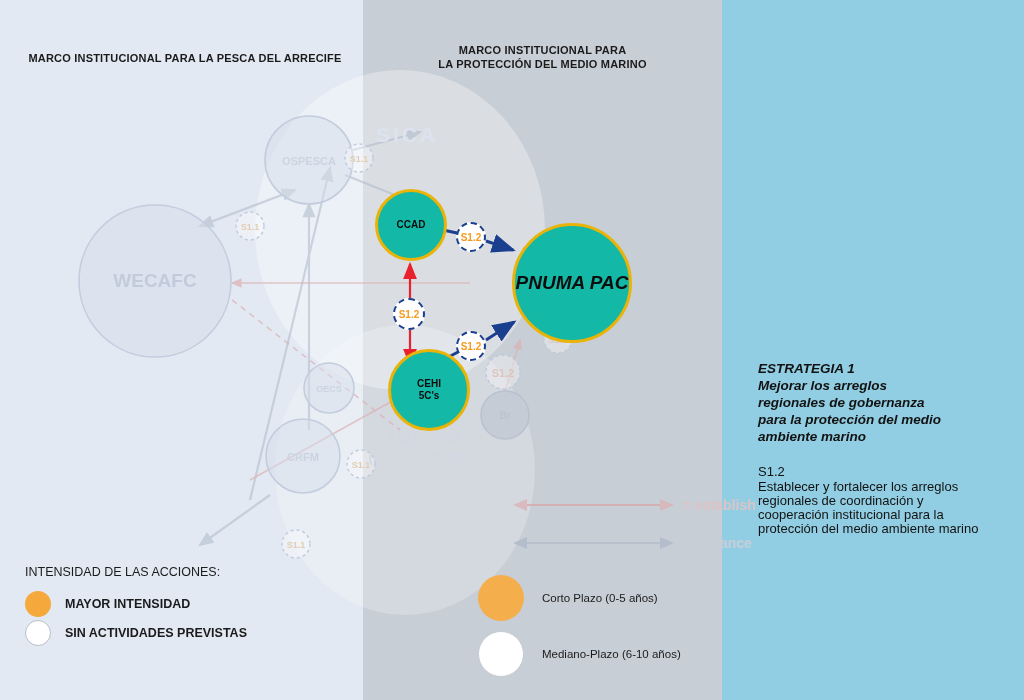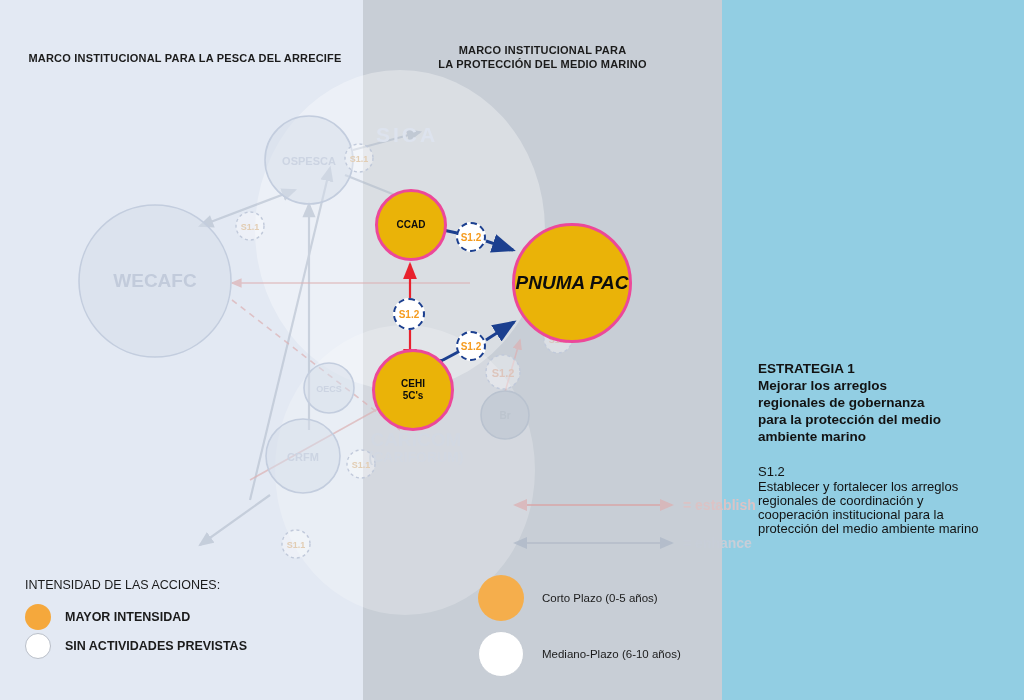--- a/index.html
+++ b/index.html
@@ -40,22 +40,22 @@
     position: absolute;
     left: 0; top: 0;
     width: 1024px; height: 700px;
     pointer-events: none;
   }
 
   
   .node {
     position: absolute;
     border-radius: 50%;
-    background: #eab308;
-    border: 3px solid #ec4899;
+    background: #14b8a6;
+    border: 3px solid #eab308;
     box-sizing: border-box;
     display: flex;
     flex-direction: column;
     align-items: center;
     justify-content: center;
     color: #0d0d0d;
     font-weight: bold;
     text-align: left;
     line-height: 1.25;
   }
@@ -83,37 +83,38 @@
     left: 758px;
     top: 360px;
     width: 232px;
     color: #121212;
   }
   .strategy-head {
     font-weight: bold;
     font-size: 13.5px;
     line-height: 17px;
     margin: 0;
+    font-style: italic;
   }
   .strategy-sub-id {
     font-size: 13px;
     line-height: 17px;
     margin: 18px 0 0 0;
   }
   .strategy-sub-body {
     font-size: 13px;
     line-height: 14px;
     margin: 0;
   }
 
   
   #legend-intensity {
     position: absolute;
     left: 25px;
-    top: 578px;
+    top: 565px;
     width: 300px;
   }
   #legend-intensity .head {
     font-size: 12.5px;
     color: #1b1b1b;
     margin-bottom: 10px;
   }
   .leg-row {
     display: flex;
     align-items: center;
@@ -273,21 +274,21 @@
   <div class="panel-title" id="title-left">MARCO INSTITUCIONAL PARA LA PESCA DEL ARRECIFE</div>
   <div class="panel-title" id="title-mid">
     <div>MARCO INSTITUCIONAL PARA</div>
     <div>LA PROTECCIÓN DEL MEDIO MARINO</div>
   </div>
 
   <div class="node small" id="node-ccad" style="left:375px;top:189px;width:72px;height:72px;z-index:5">
     <span>CCAD</span>
   </div>
 
-  <div class="node small" id="node-cehi" style="left:372px;top:349px;width:82px;height:82px;z-index:5">
+  <div class="node small" id="node-cehi" style="left:388px;top:349px;width:82px;height:82px;z-index:5">
     <span>CEHI</span>
     <span>5C's</span>
   </div>
 
   <div class="node big" id="node-pnuma" style="left:512px;top:223px;width:120px;height:120px;z-index:5">
     <span>PNUMA PAC</span>
   </div>
 
   <div class="badge" style="left:456px;top:222px;width:30px;height:30px;">
     <span>S1.2</span>

